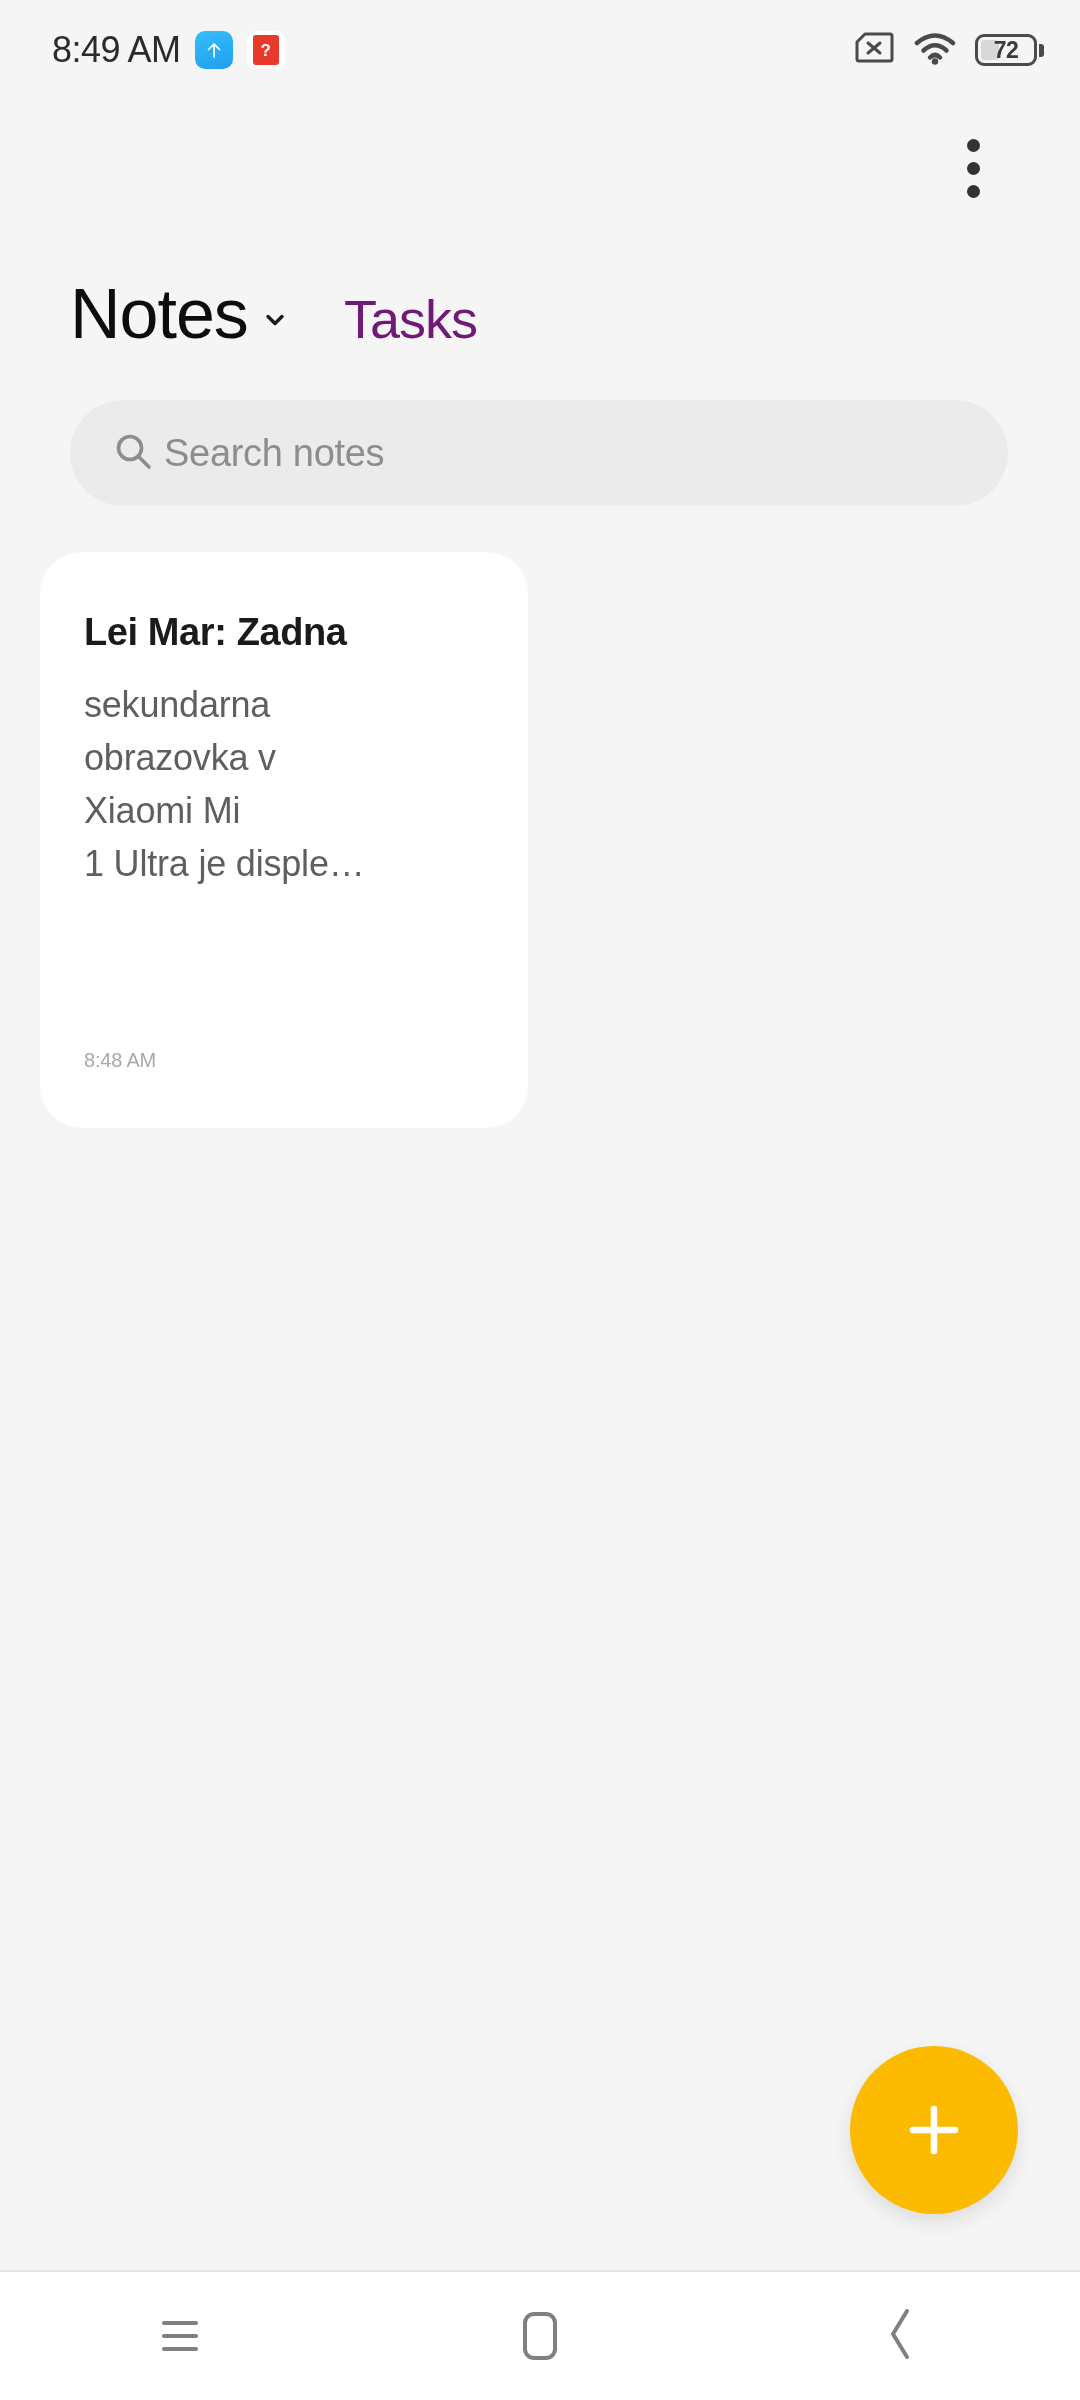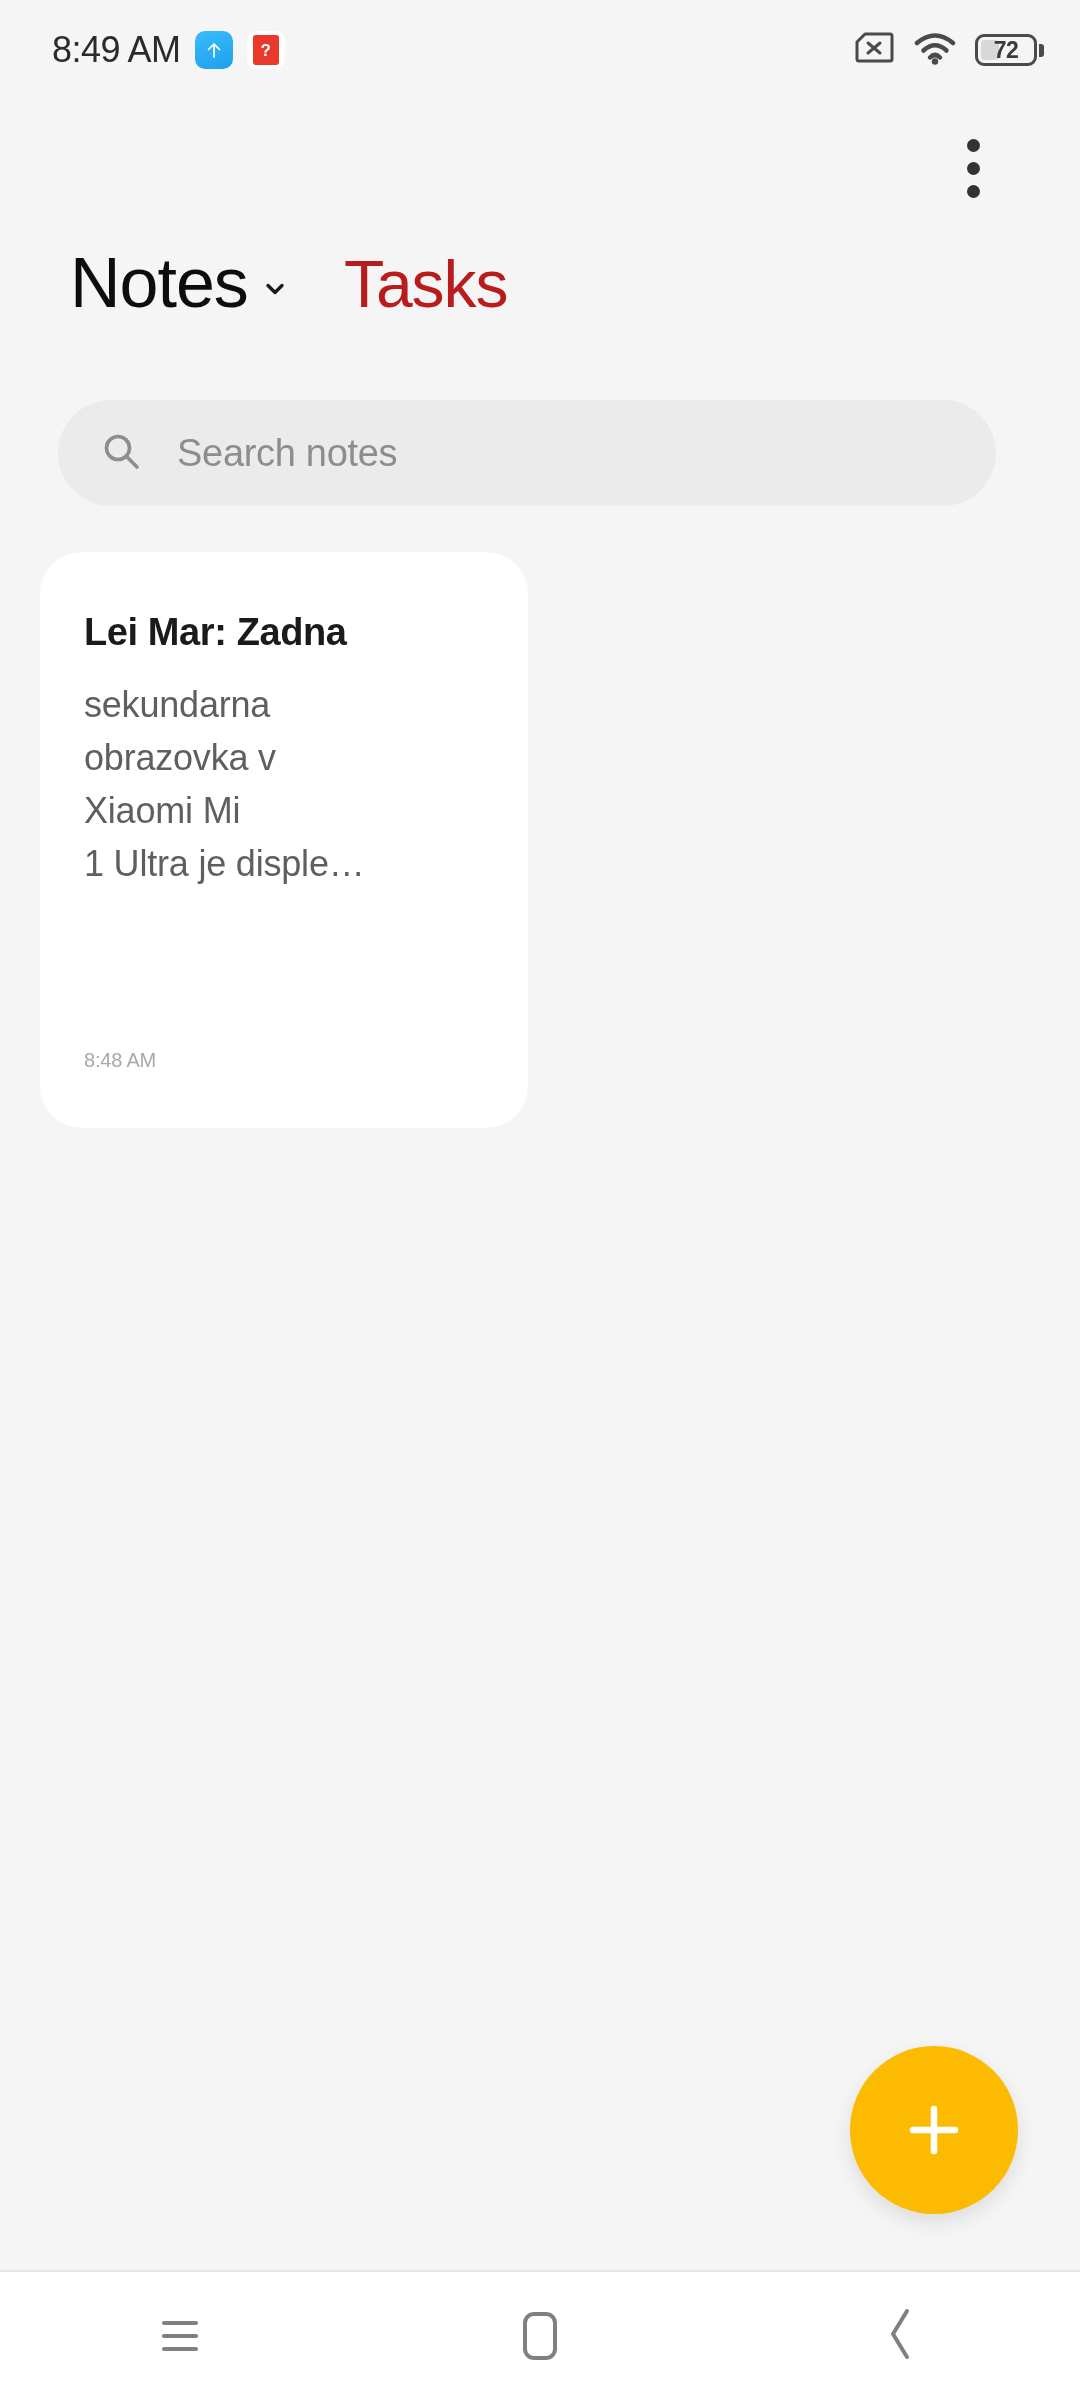--- a/index.html
+++ b/index.html
@@ -77,41 +77,41 @@
     width:13px; height:13px; border-radius:50%; background:#333;
     display:block;
   }
 
   
   .tabs {
     position:absolute; top:248px; left:70px;
     display:flex; align-items:baseline; gap:0;
   }
   .tab-notes {
-    display:flex; align-items:center; gap:16px;
+    display:flex; align-items:center; gap:16px;margin-top:31px;
   }
   .tab-notes-label {
     font-size:70px; color:#0d0d0d; font-weight:400;
     letter-spacing:-1px; line-height:1;
   }
   .chev {
     display:inline-block; width:22px; height:22px;
     position:relative; top:6px;
   }
   .tab-tasks-label {
-    font-size:66px; color:#b91c1c; font-weight:400;
+    font-size:54px; color:#701a75; font-weight:400;
     letter-spacing:-1px; line-height:1; margin-left:58px;
   }
 
   
   .searchbar {
-    position:absolute; top:400px; left:58px;
+    position:absolute; top:400px; left:70px;
     width:938px; height:106px;
     background:#ebebeb; border-radius:53px;
-    display:flex; align-items:center; gap:35px;
+    display:flex; align-items:center; gap:10px;
     padding-left:42px;
   }
   .search-placeholder {
     font-size:38px; color:#8d8d8d; letter-spacing:-0.3px;
   }
 
   
   .note-card {
     position:absolute; top:552px; left:40px;
     width:488px; height:576px;

